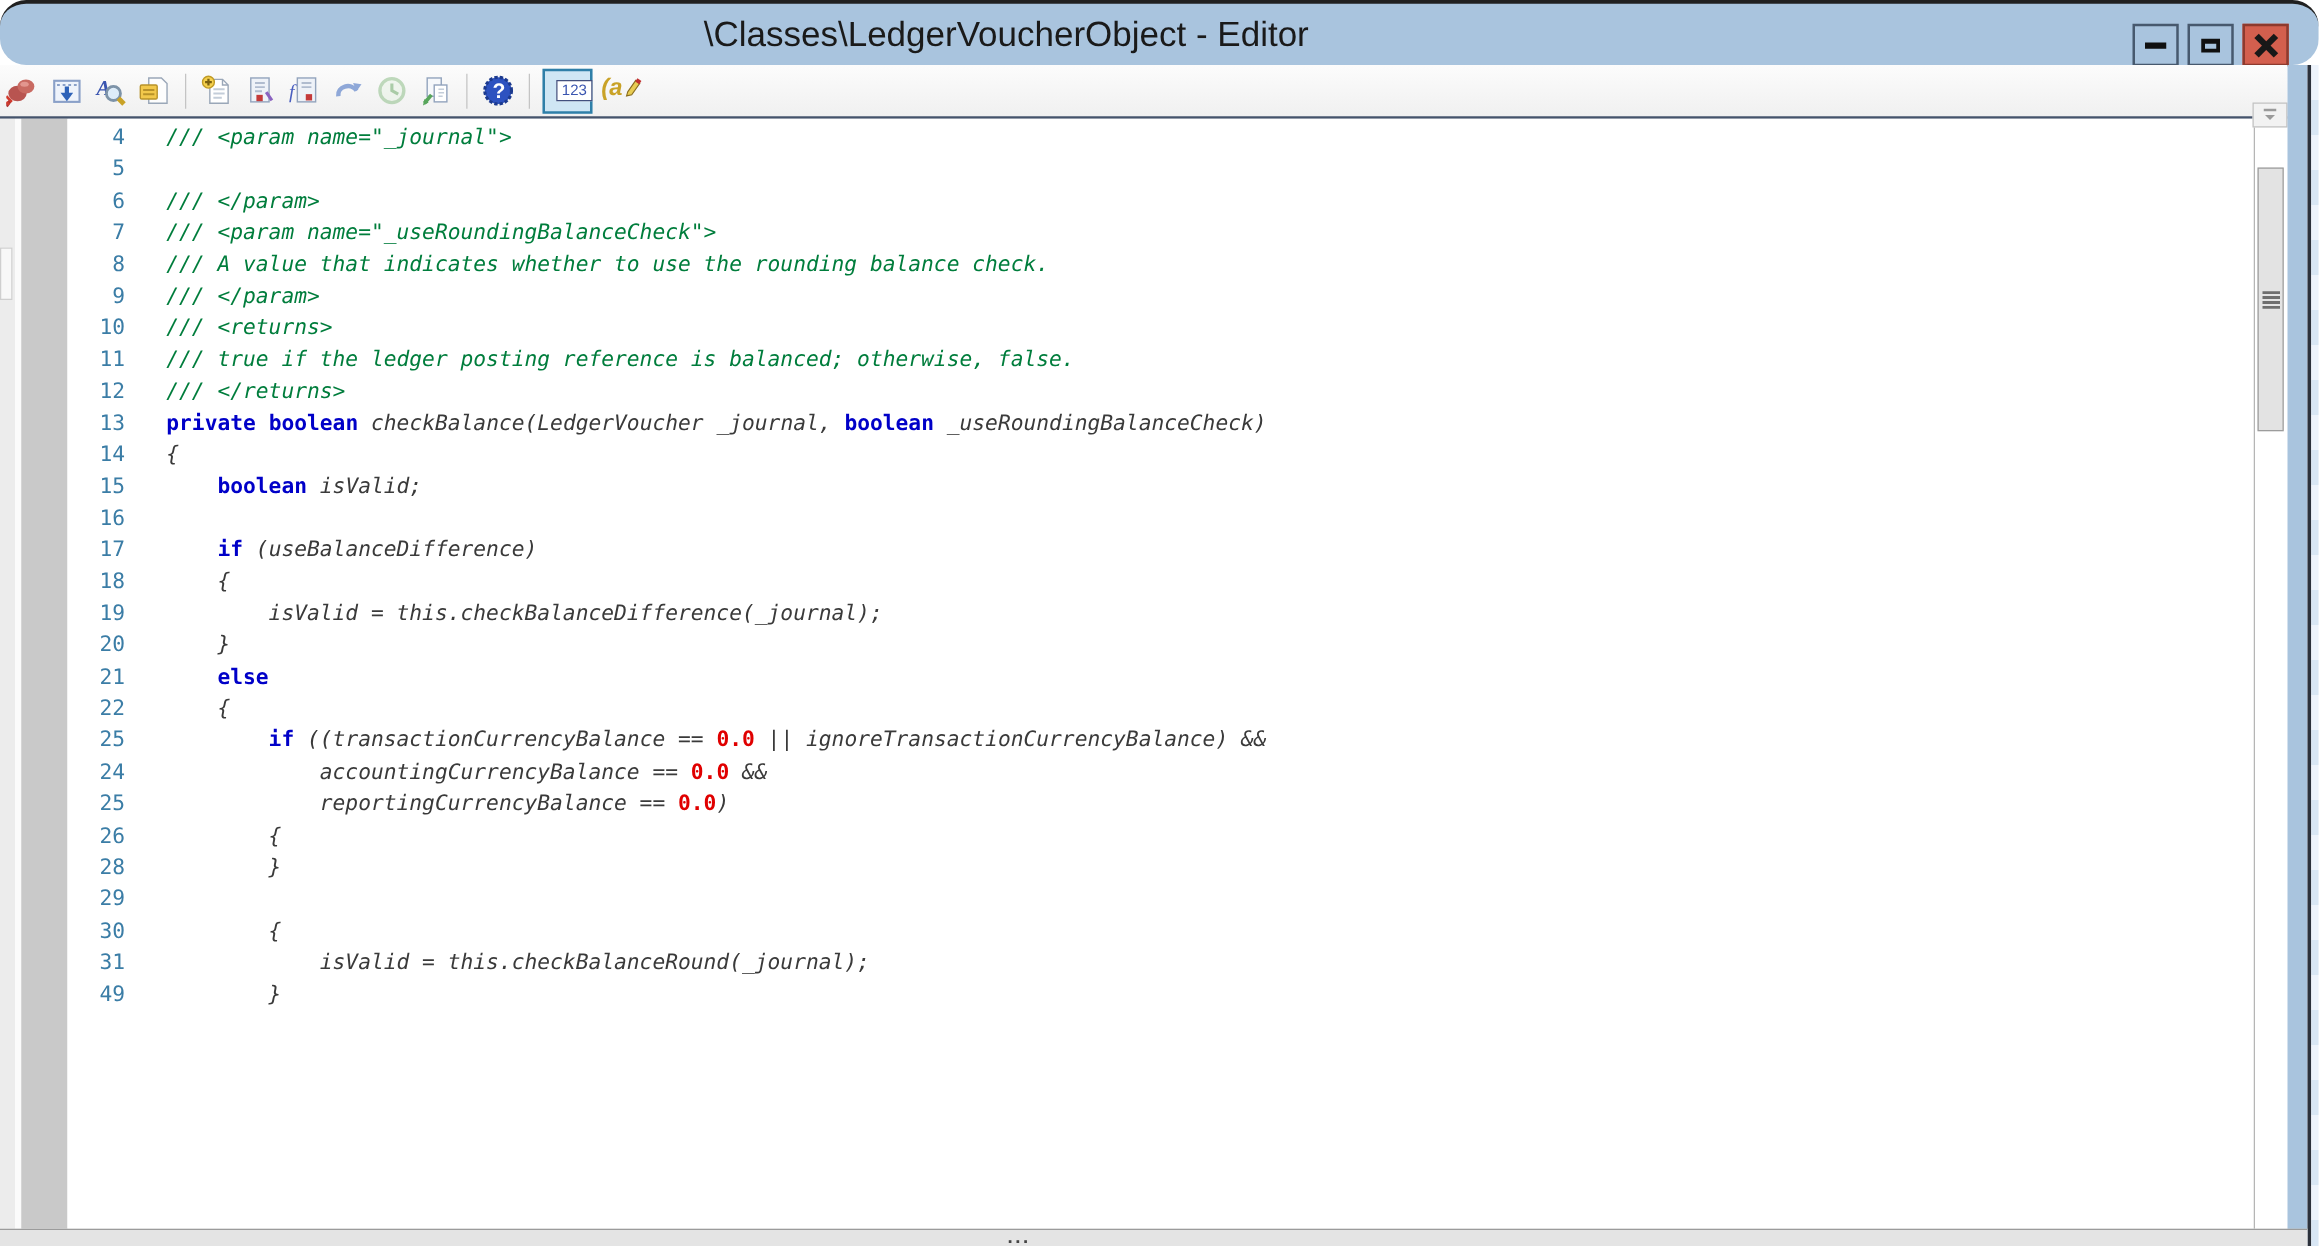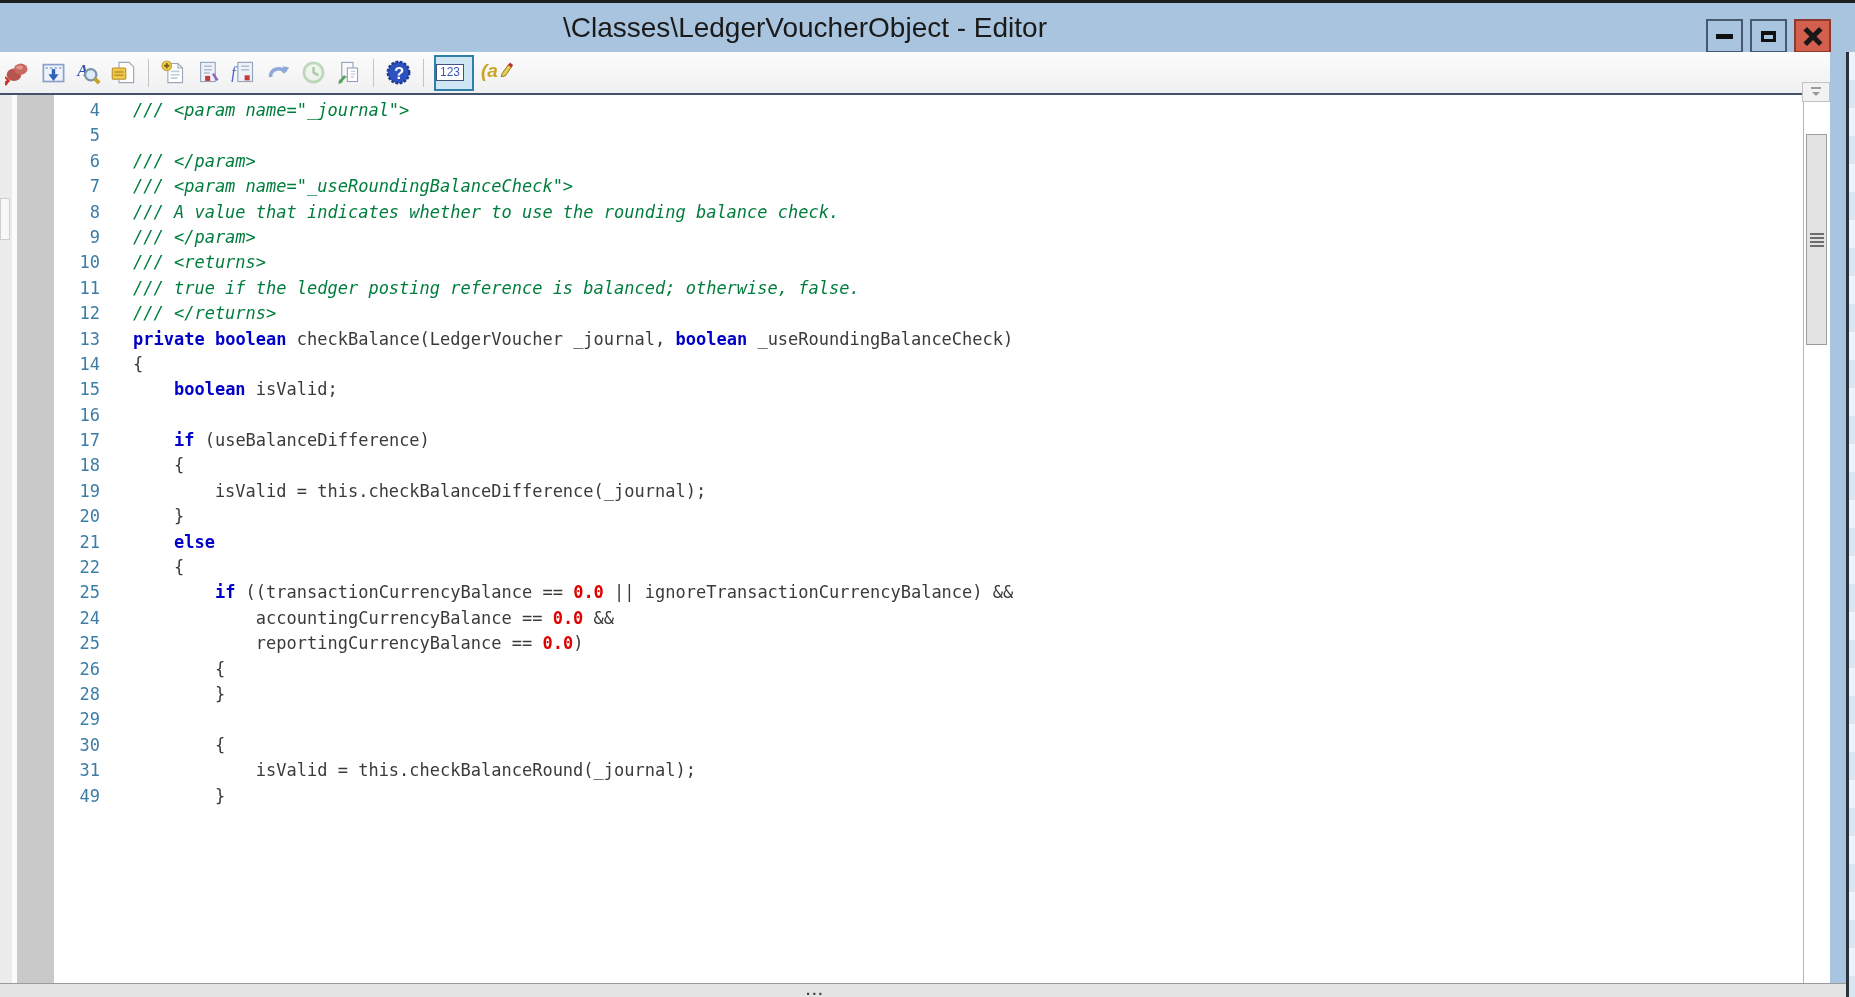--- a/index.html
+++ b/index.html
@@ -1,21 +1,21 @@
 <!DOCTYPE html>
 <html style="--c-titlebar: #a9c4de; --c-close: #d35f4e; --c-keyword: #0000c8; --c-comment: #007d3c; --c-literal: #e00000; --c-plain: #3a3a3a; --c-lnum: #3b7da6;"><head>
 <meta charset="utf-8">
 <style>
   html,body{margin:0;padding:0;background:#fff;}
   body{width:1855px;height:997px;position:relative;overflow:hidden;
        font-family:"Liberation Sans", sans-serif;}
 
   
   .titlebar{position:absolute;left:0;top:0;width:1855px;height:52px;
-    background:var(--c-titlebar,#a9c4de);border-top:3px solid #202020;box-sizing:border-box;}
+    background:var(--c-titlebar,#a9c4de);border-top:3px solid #202020;box-sizing:border-box;border-radius:21px;}
   .title-text{position:absolute;left:0;right:245px;top:9px;text-align:center;
     font-size:28px;color:#1a1a1a;white-space:nowrap;}
   .win-controls{position:absolute;right:24px;top:16px;display:flex;gap:7px;}
   .win-btn{width:37px;height:34px;border:2px solid #47596e;box-sizing:border-box;
     display:flex;align-items:center;justify-content:center;position:relative;cursor:default;}
   .win-btn.close{background:var(--c-close,#d35f4e);border-color:#8d3a2e;}
   .glyph-min{width:17px;height:5px;background:#101010;}
   .glyph-max{width:15px;height:11px;border:3px solid #101010;border-top-width:4px;box-sizing:border-box;background:transparent;}
   .glyph-x{position:relative;width:20px;height:20px;}
   .glyph-x:before,.glyph-x:after{content:"";position:absolute;left:-1px;top:8px;width:22px;height:5px;background:#181818;}
@@ -23,21 +23,21 @@
   .glyph-x:after{transform:rotate(-45deg);}
 
   
   .toolbar{position:absolute;left:0;top:52px;width:1830px;height:43px;box-sizing:border-box;
     background:linear-gradient(#fcfcfc,#f0f0f0);border-bottom:2px solid #44536b;
     display:flex;align-items:center;padding-left:1px;}
   .tb-icon{width:31px;height:31px;margin:0 2px;display:flex;align-items:center;justify-content:center;}
   .tb-icon svg{width:27px;height:27px;}
   .tb-sep{width:1px;height:28px;background:#c4c4c4;margin:0 7px;flex:none;}
   .tb-toggle{width:40px;height:36px;margin:0 3px;border:2px solid #2f7fa8;background:#cfe6f4;
-    box-sizing:border-box;display:flex;align-items:center;}
+    box-sizing:border-box;display:flex;align-items:center;justify-content:center;padding-left:11px;}
   .num-box{border:1px solid #43507e;background:#fff;color:#3a55b0;font-size:12px;
     padding:1px 3px;line-height:13px;font-family:"Liberation Sans",sans-serif;}
   .macro-wrap{position:relative;width:34px;height:32px;margin:0 2px;}
   .macro-label{position:absolute;left:2px;top:3px;font-size:19px;font-weight:bold;font-style:italic;color:#c9a227;}
   .macro-wrap svg{position:absolute;right:-2px;top:0;width:22px;height:22px;}
 
   
   .left-sliver{position:absolute;left:0;top:95px;width:12px;height:888px;background:#ececec;}
   .left-notch{position:absolute;left:0;top:198px;width:10px;height:42px;background:#f8f8f8;
     border:1px solid #cfcfcf;box-sizing:border-box;}
@@ -45,21 +45,21 @@
   .gutter{position:absolute;left:17px;top:95px;width:37px;height:888px;background:#c9c9c9;}
   .code-area{position:absolute;left:54px;top:95px;width:1749px;height:888px;background:#fff;
     font-family:"DejaVu Sans Mono", monospace;font-size:17px;padding-top:3px;box-sizing:border-box;
     overflow:hidden;}
   .row{height:25.4px;line-height:25.4px;display:flex;white-space:pre;}
   .ln{width:46px;text-align:right;color:var(--c-lnum,#3b7da6);flex:none;}
   .codeline{margin-left:33px;color:var(--c-plain,#3a3a3a);}
   .tok-c{color:var(--c-comment,#007d3c);font-style:italic;}
   .tok-k{color:var(--c-keyword,#0000c8);font-weight:bold;}
   .tok-r{color:var(--c-literal,#e00000);font-weight:bold;}
-  .tok-p{color:var(--c-plain,#3a3a3a);}
+  .tok-p{color:var(--c-plain,#3a3a3a);font-style:italic;}
 
   
   .vscroll{position:absolute;left:1803px;top:95px;width:27px;height:888px;background:#fff;
     border-left:1px solid #b5b5b5;box-sizing:border-box;}
   .vs-splitter{position:absolute;left:1802px;top:82px;width:28px;height:20px;background:#f2f2f2;
     border:1px solid #c2c2c2;box-sizing:border-box;display:flex;align-items:center;justify-content:center;}
   .vs-splitter svg{width:14px;height:12px;}
   .vs-thumb{position:absolute;left:2px;top:39px;width:21px;height:211px;background:#e3e3e3;
     border:1px solid #9c9c9c;box-sizing:border-box;display:flex;align-items:center;justify-content:center;}
   .vs-grip{width:14px;height:14px;

